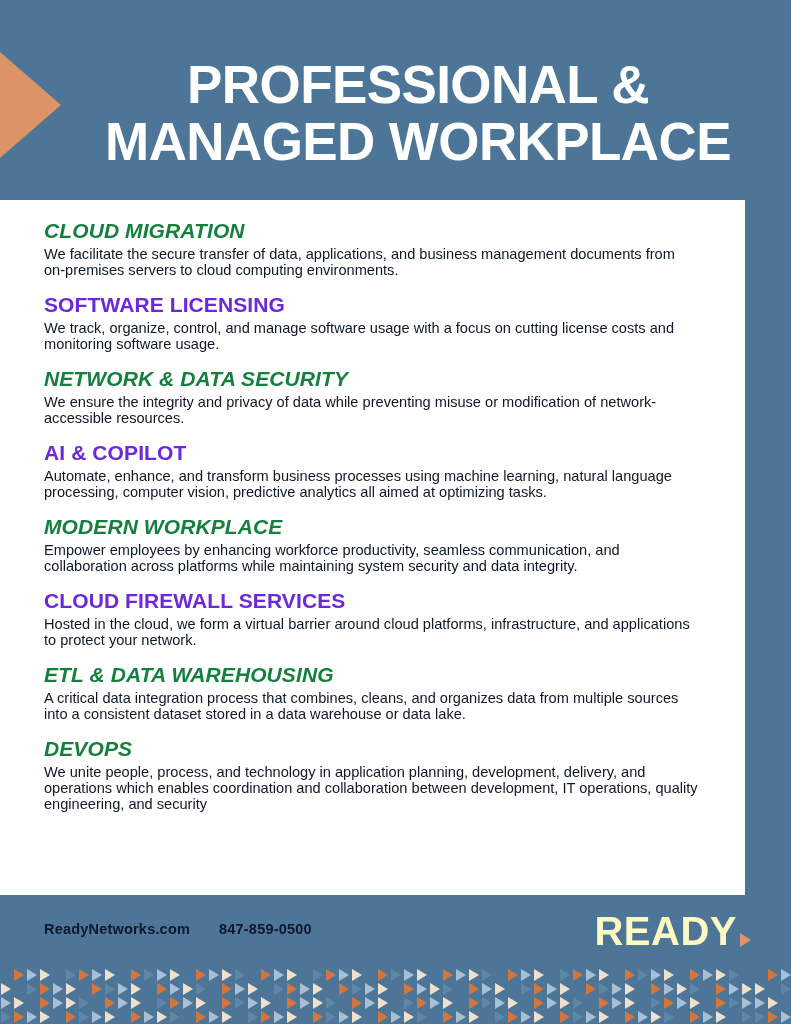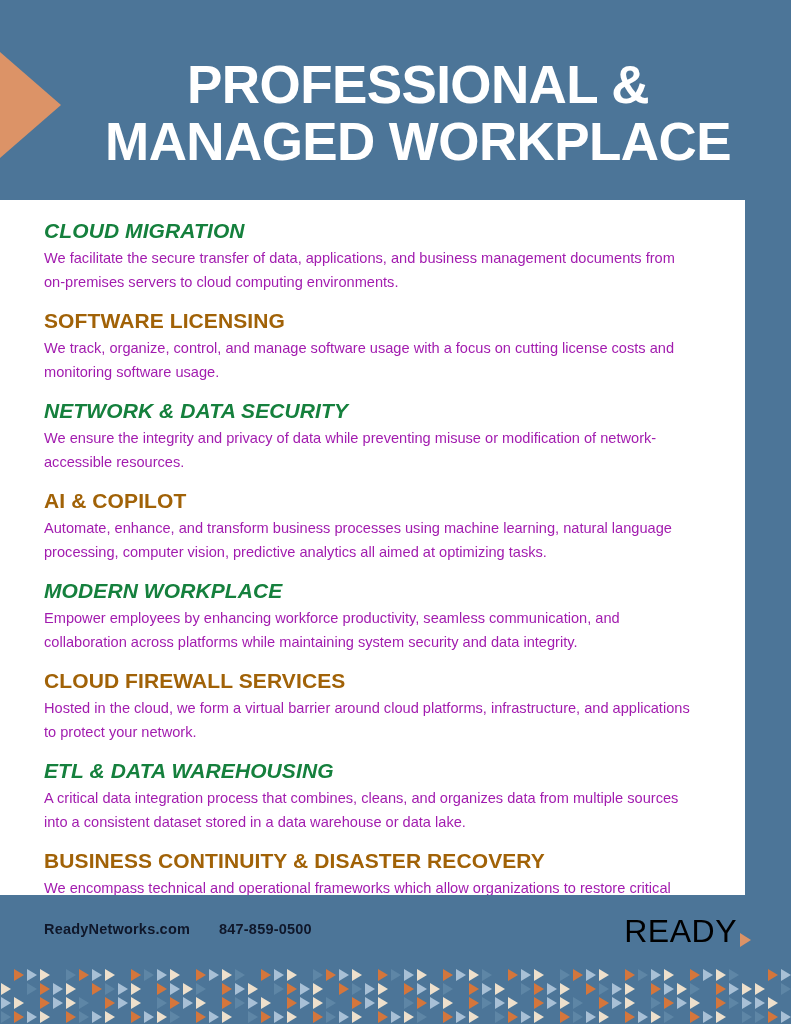--- a/index.html
+++ b/index.html
@@ -75,26 +75,26 @@
   .service:last-child { margin-bottom: 0; }
 
   .service-title {
     font-size: 21px;
     line-height: 25px;
     font-weight: 700;
     letter-spacing: 0.1px;
     margin: 0 0 3px 0;
   }
   .service-title.blue   { color: #15803d; font-style: italic; }
-  .service-title.orange { color: #a16207; }
+  .service-title.orange { color: #6d28d9; }
 
   .service-desc {
     font-size: 14.6px;
-    line-height: 24px;
-    color: #a21caf;
+    line-height: 16px;
+    color: #0f172a;
     margin: 0;
     font-weight: 400;
   }
 
   
   .footer {
     position: absolute;
     left: 0;
     top: 895px;
     width: 791px;
@@ -118,24 +118,24 @@
   .footer-phone { margin-left: 29px; }
 
   .logo {
     position: absolute;
     right: 40px;
     top: 16px;
     display: flex;
     align-items: flex-end;
   }
   .logo-word {
-    color: #000000;
-    font-size: 32px;
+    color: #fef9c3;
+    font-size: 40px;
     line-height: 40px;
-    font-weight: 400;
+    font-weight: 700;
     letter-spacing: 0.5px;
   }
   .logo-arrow {
     width: 0;
     height: 0;
     border-top: 7px solid transparent;
     border-bottom: 7px solid transparent;
     border-left: 11px solid #dc9367;
     margin-left: 3px;
     margin-bottom: 4px;
@@ -213,24 +213,20 @@
           <div class="service-title blue">MODERN WORKPLACE</div>
           <div class="service-desc">Empower employees by enhancing workforce productivity, seamless communication, and collaboration across platforms while maintaining system security and data integrity.</div>
         </div>
         <div class="service">
           <div class="service-title orange">CLOUD FIREWALL SERVICES</div>
           <div class="service-desc">Hosted in the cloud, we form a virtual barrier around cloud platforms, infrastructure, and applications to protect your network.</div>
         </div>
         <div class="service">
           <div class="service-title blue">ETL &amp; DATA WAREHOUSING</div>
           <div class="service-desc">A critical data integration process that combines, cleans, and organizes data from multiple sources into a consistent dataset stored in a data warehouse or data lake.</div>
-        </div>
-        <div class="service">
-          <div class="service-title orange">BUSINESS CONTINUITY &amp; DISASTER RECOVERY</div>
-          <div class="service-desc">We encompass technical and operational frameworks which allow organizations to restore critical data and resume operations after an interruption or threat.</div>
         </div>
         <div class="service">
           <div class="service-title blue">DEVOPS</div>
           <div class="service-desc">We unite people, process, and technology in application planning, development, delivery, and operations which enables coordination and collaboration between development, IT operations, quality engineering, and security</div>
         </div>
       </div>
   </div>
 
   <div class="footer">
     <div class="footer-contact">

